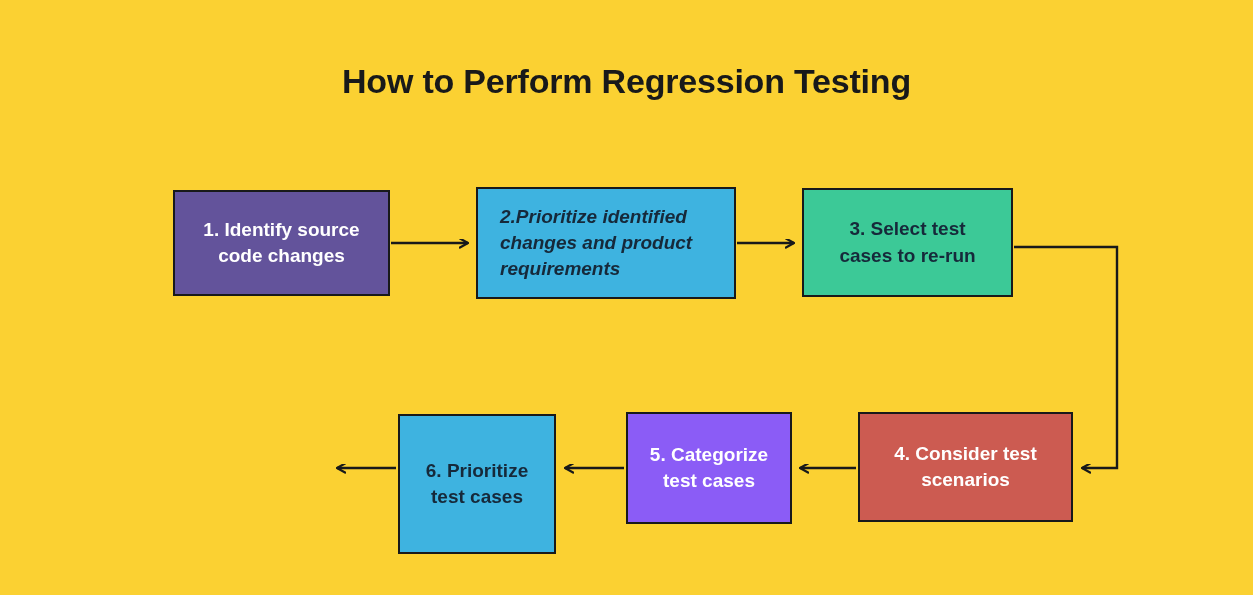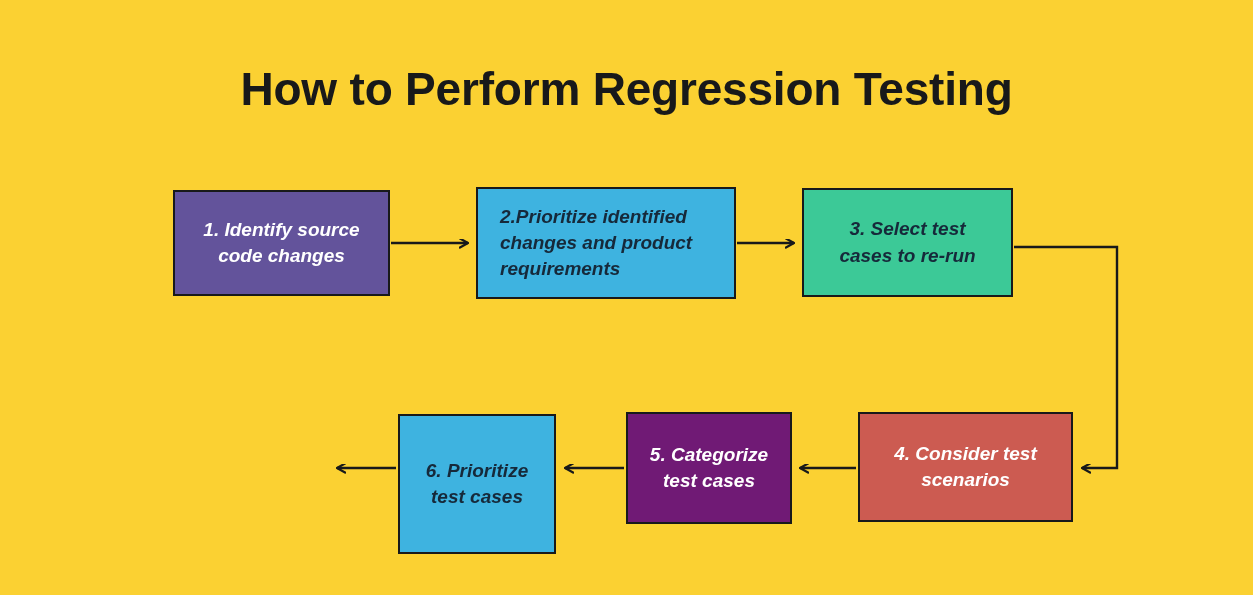--- a/index.html
+++ b/index.html
@@ -18,41 +18,41 @@
     position: relative;
     width: 1253px;
     height: 595px;
   }
   #title {
     position: absolute;
     left: 0;
     top: 62px;
     width: 1253px;
     text-align: center;
-    font-size: 46px;
+    font-size: 34px;
     font-weight: bold;
     color: #18191A;
     letter-spacing: -0.2px;
   }
   .node {
     position: absolute;
     box-sizing: border-box;
     border: 2px solid #18191A;
     display: flex;
     align-items: center;
     font-size: 19px;
     font-weight: bold;
     line-height: 1.38;
     white-space: pre-line;
   }
   .node .node-label {
     display: block;
     width: 100%;
   }
-  .align-center { justify-content: center; text-align: center; font-style: italic; }
+  .align-center { justify-content: center; text-align: center; }
   .align-left   { justify-content: flex-start; text-align: left; }
   .pad-left { padding-left: 22px; font-style: italic; }
   .pad-c { padding-left: 14px; padding-right: 14px; }
 
   svg#wires {
     position: absolute;
     left: 0;
     top: 0;
     width: 1253px;
     height: 595px;
@@ -103,21 +103,21 @@
   <div class="node align-center pad-c" style="left:802px; top:188px; width:211px; height:109px; background:#3CC997; color:#16293A;">
     <span class="node-label">3. Select test
     cases to re-run</span>
   </div>
 
   <div class="node align-center pad-c" style="left:858px; top:412px; width:215px; height:110px; background:#CC5B51; color:#FFFFFF;">
     <span class="node-label">4. Consider test
     scenarios</span>
   </div>
 
-  <div class="node align-center pad-c" style="left:626px; top:412px; width:166px; height:112px; background:#701a75; color:#FFFFFF;">
+  <div class="node align-center pad-c" style="left:626px; top:412px; width:166px; height:112px; background:#8b5cf6; color:#FFFFFF;">
     <span class="node-label">5. Categorize
     test cases</span>
   </div>
 
   <div class="node align-center pad-c" style="left:398px; top:414px; width:158px; height:140px; background:#3EB3E0; color:#16293A;">
     <span class="node-label">6. Prioritize
     test cases</span>
   </div>
 
 

